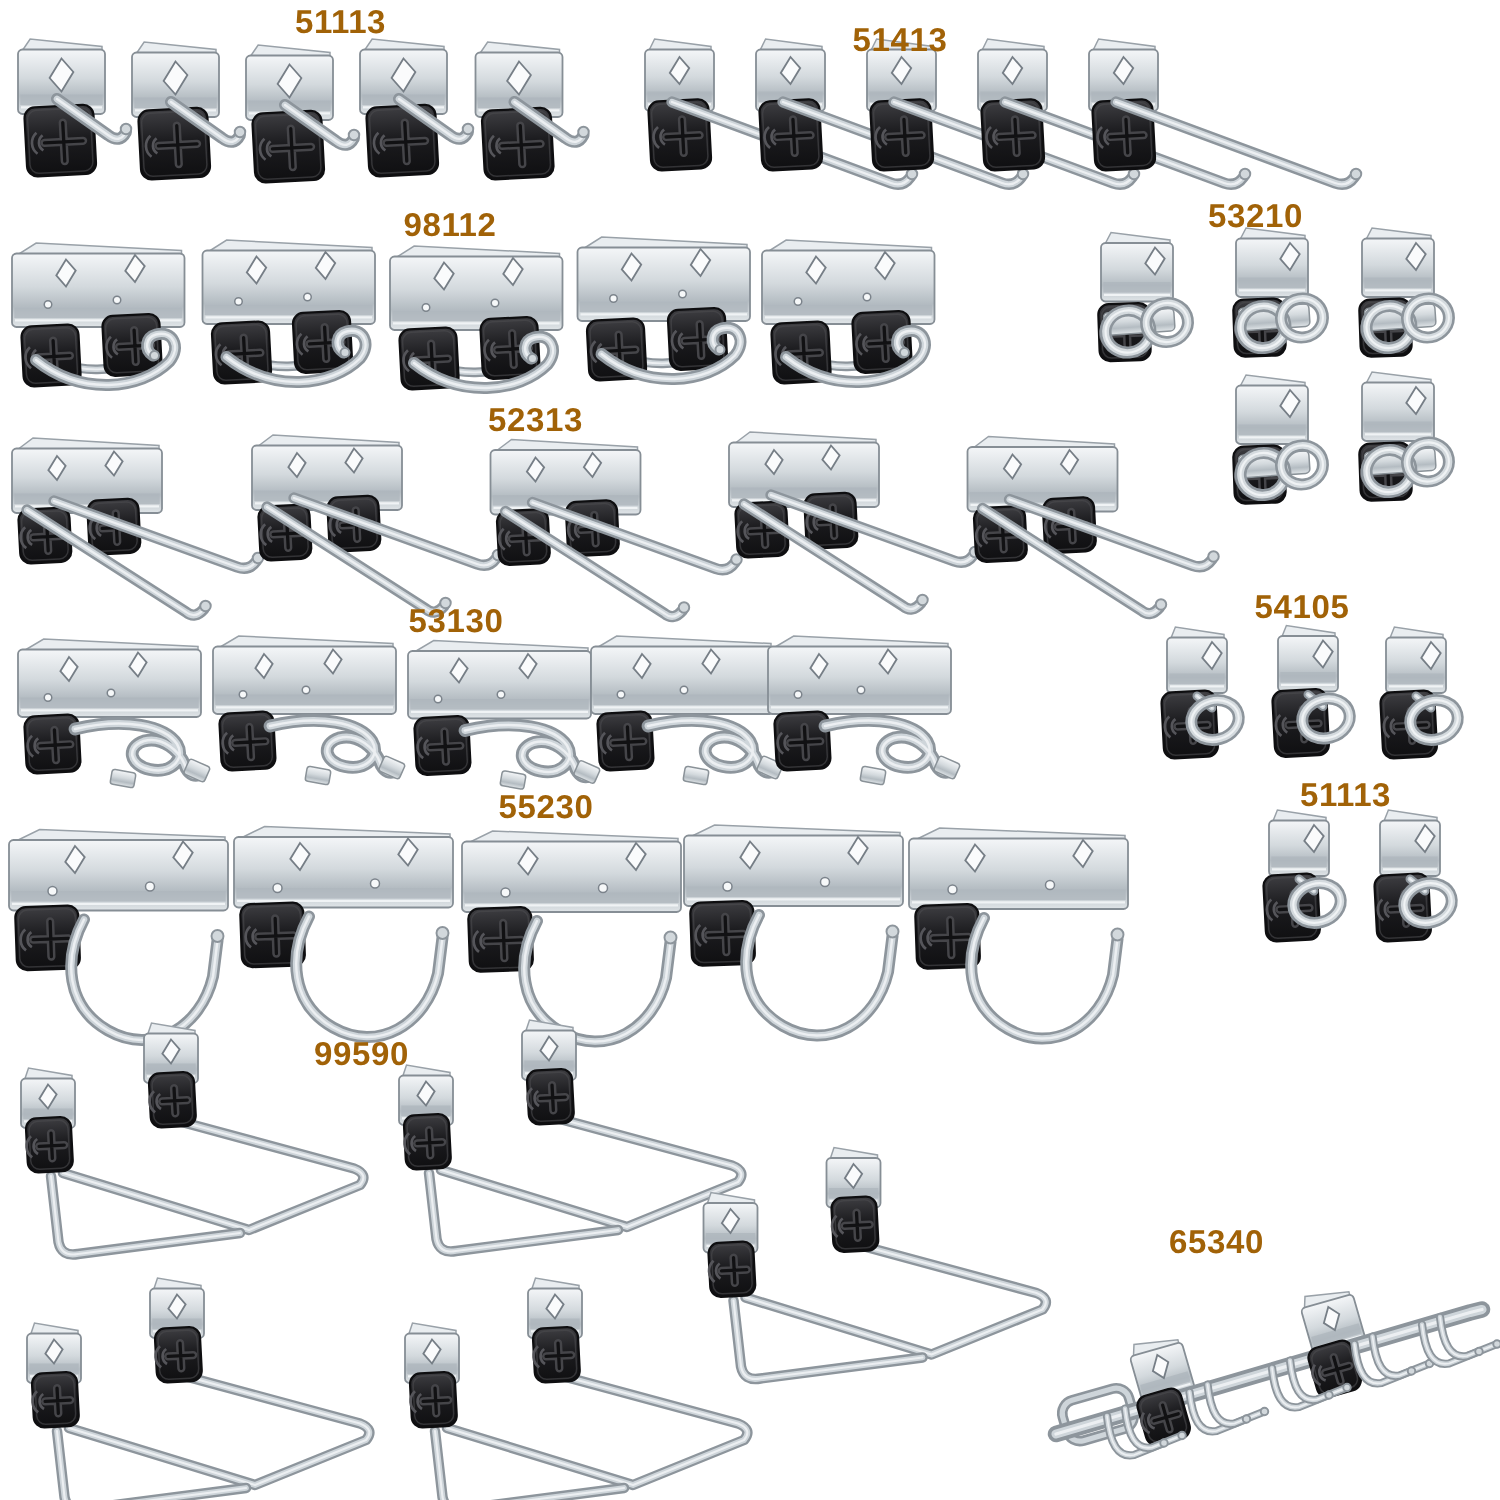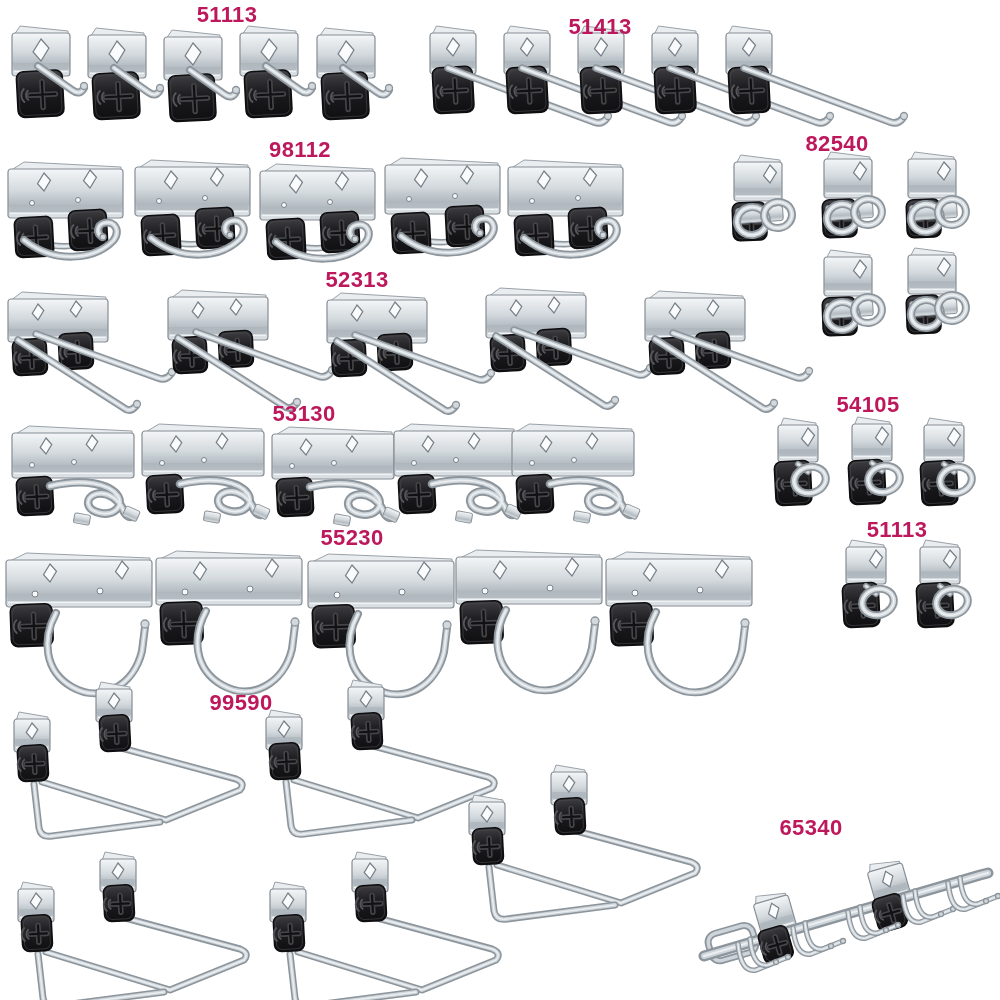--- a/index.html
+++ b/index.html
@@ -1,20 +1,20 @@
 <!DOCTYPE html>
 <html><head>
 <meta charset="utf-8">
 <style>
   html,body{margin:0;padding:0;background:#fff;}
   .canvas{position:relative;width:1000px;height:1000px;background:#ffffff;overflow:hidden;
           font-family:"Liberation Sans",sans-serif;}
   #hooks-layer{position:absolute;left:0;top:0;width:1000px;height:1000px;}
   .part-label{position:absolute;transform:translateX(-50%);
-              font-weight:700;font-size:22px;line-height:1;color:#be185d;
+              font-weight:700;font-size:22px;line-height:1;color:#a16207;
               letter-spacing:.4px;white-space:nowrap;}
 </style>
 </head>
 <body>
 
 <div class="canvas">
   <svg id="hooks-layer" viewBox="0 0 1000 1000" xmlns="http://www.w3.org/2000/svg">
       <defs>
     <linearGradient id="mg" x1="0" y1="0" x2="0" y2="1">
       <stop offset="0" stop-color="#f4f6f8"></stop>
@@ -1328,21 +1328,21 @@
           <path d="M262,36 C264,54 269,64 280,62 L300,54" fill="none" stroke="#eff2f4" stroke-width="1.1" stroke-linecap="round" stroke-linejoin="round" opacity="0.9"></path>
           <circle cx="288" cy="59" r="2.5" fill="#d2d8dc" stroke="#8d959c" stroke-width="1.3"></circle>
           <circle cx="300" cy="54" r="2.5" fill="#d2d8dc" stroke="#8d959c" stroke-width="1.3"></circle>
         </g>
       </g>
     </svg>
 
   <div class="part-label" style="left:227px;top:4px">51113</div>
   <div class="part-label" style="left:600px;top:16px">51413</div>
   <div class="part-label" style="left:300px;top:139px">98112</div>
-  <div class="part-label" style="left:837px;top:133px">82540</div>
+  <div class="part-label" style="left:837px;top:133px">53210</div>
   <div class="part-label" style="left:357px;top:269px">52313</div>
   <div class="part-label" style="left:304px;top:403px">53130</div>
   <div class="part-label" style="left:868px;top:394px">54105</div>
   <div class="part-label" style="left:897px;top:519px">51113</div>
-  <div class="part-label" style="left:352px;top:527px">55230</div>
+  <div class="part-label" style="left:364px;top:527px">55230</div>
   <div class="part-label" style="left:241px;top:692px">99590</div>
   <div class="part-label" style="left:811px;top:817px">65340</div>
 </div>
 
 </body></html>

